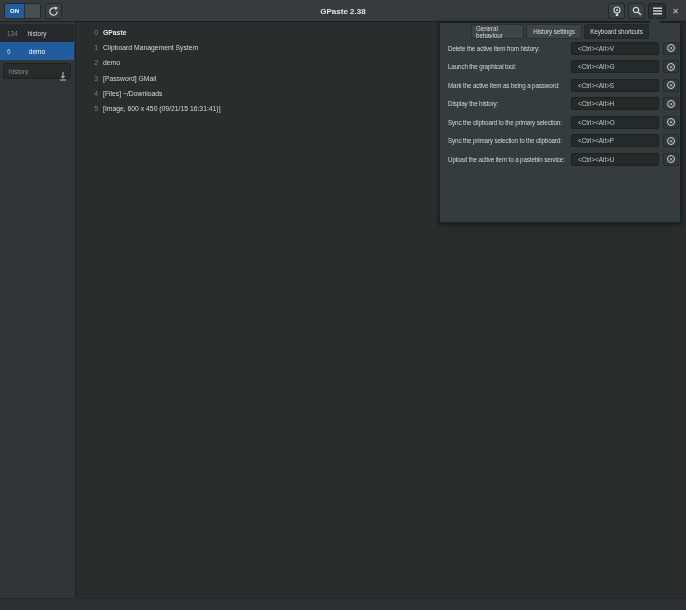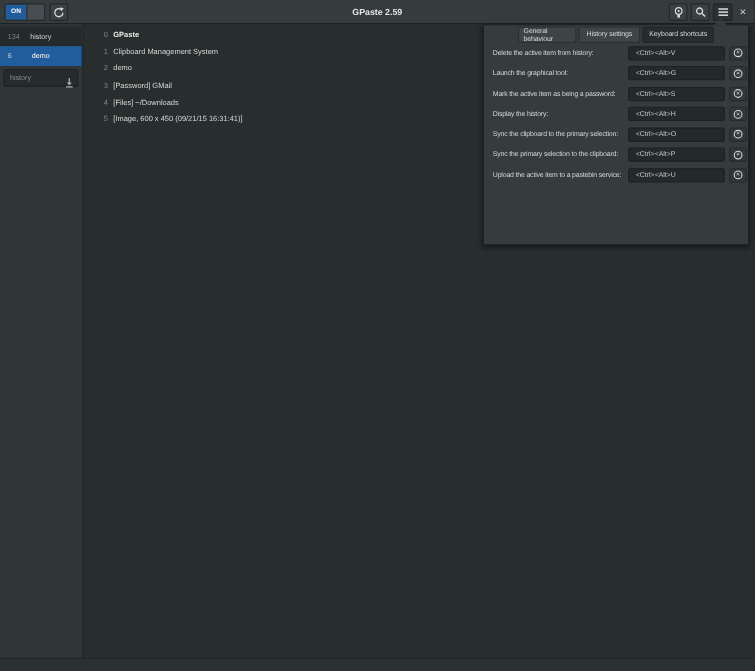--- a/index.html
+++ b/index.html
@@ -140,21 +140,21 @@
     color:#d3d6d5; font-size:5px; line-height:6px;
     display:flex; align-items:center; justify-content:center;
   }
 </style>
 </head>
 <body>
 
 <div class="window">
 
   <div class="headerbar">
-    <div class="title">GPaste 2.59</div>
+    <div class="title">GPaste 2.38</div>
 
     <div class="switch">
       <span class="switch-on">ON</span>
       <span class="switch-knob"></span>
     </div>
 
     <button class="hbtn refresh">
       <span>
         <svg width="11" height="11" viewBox="0 0 11 11">
           <path d="M9.2 5.5 A3.7 3.7 0 1 1 7.3 2.3" fill="none" stroke="#d8dbda" stroke-width="1.2"></path>

